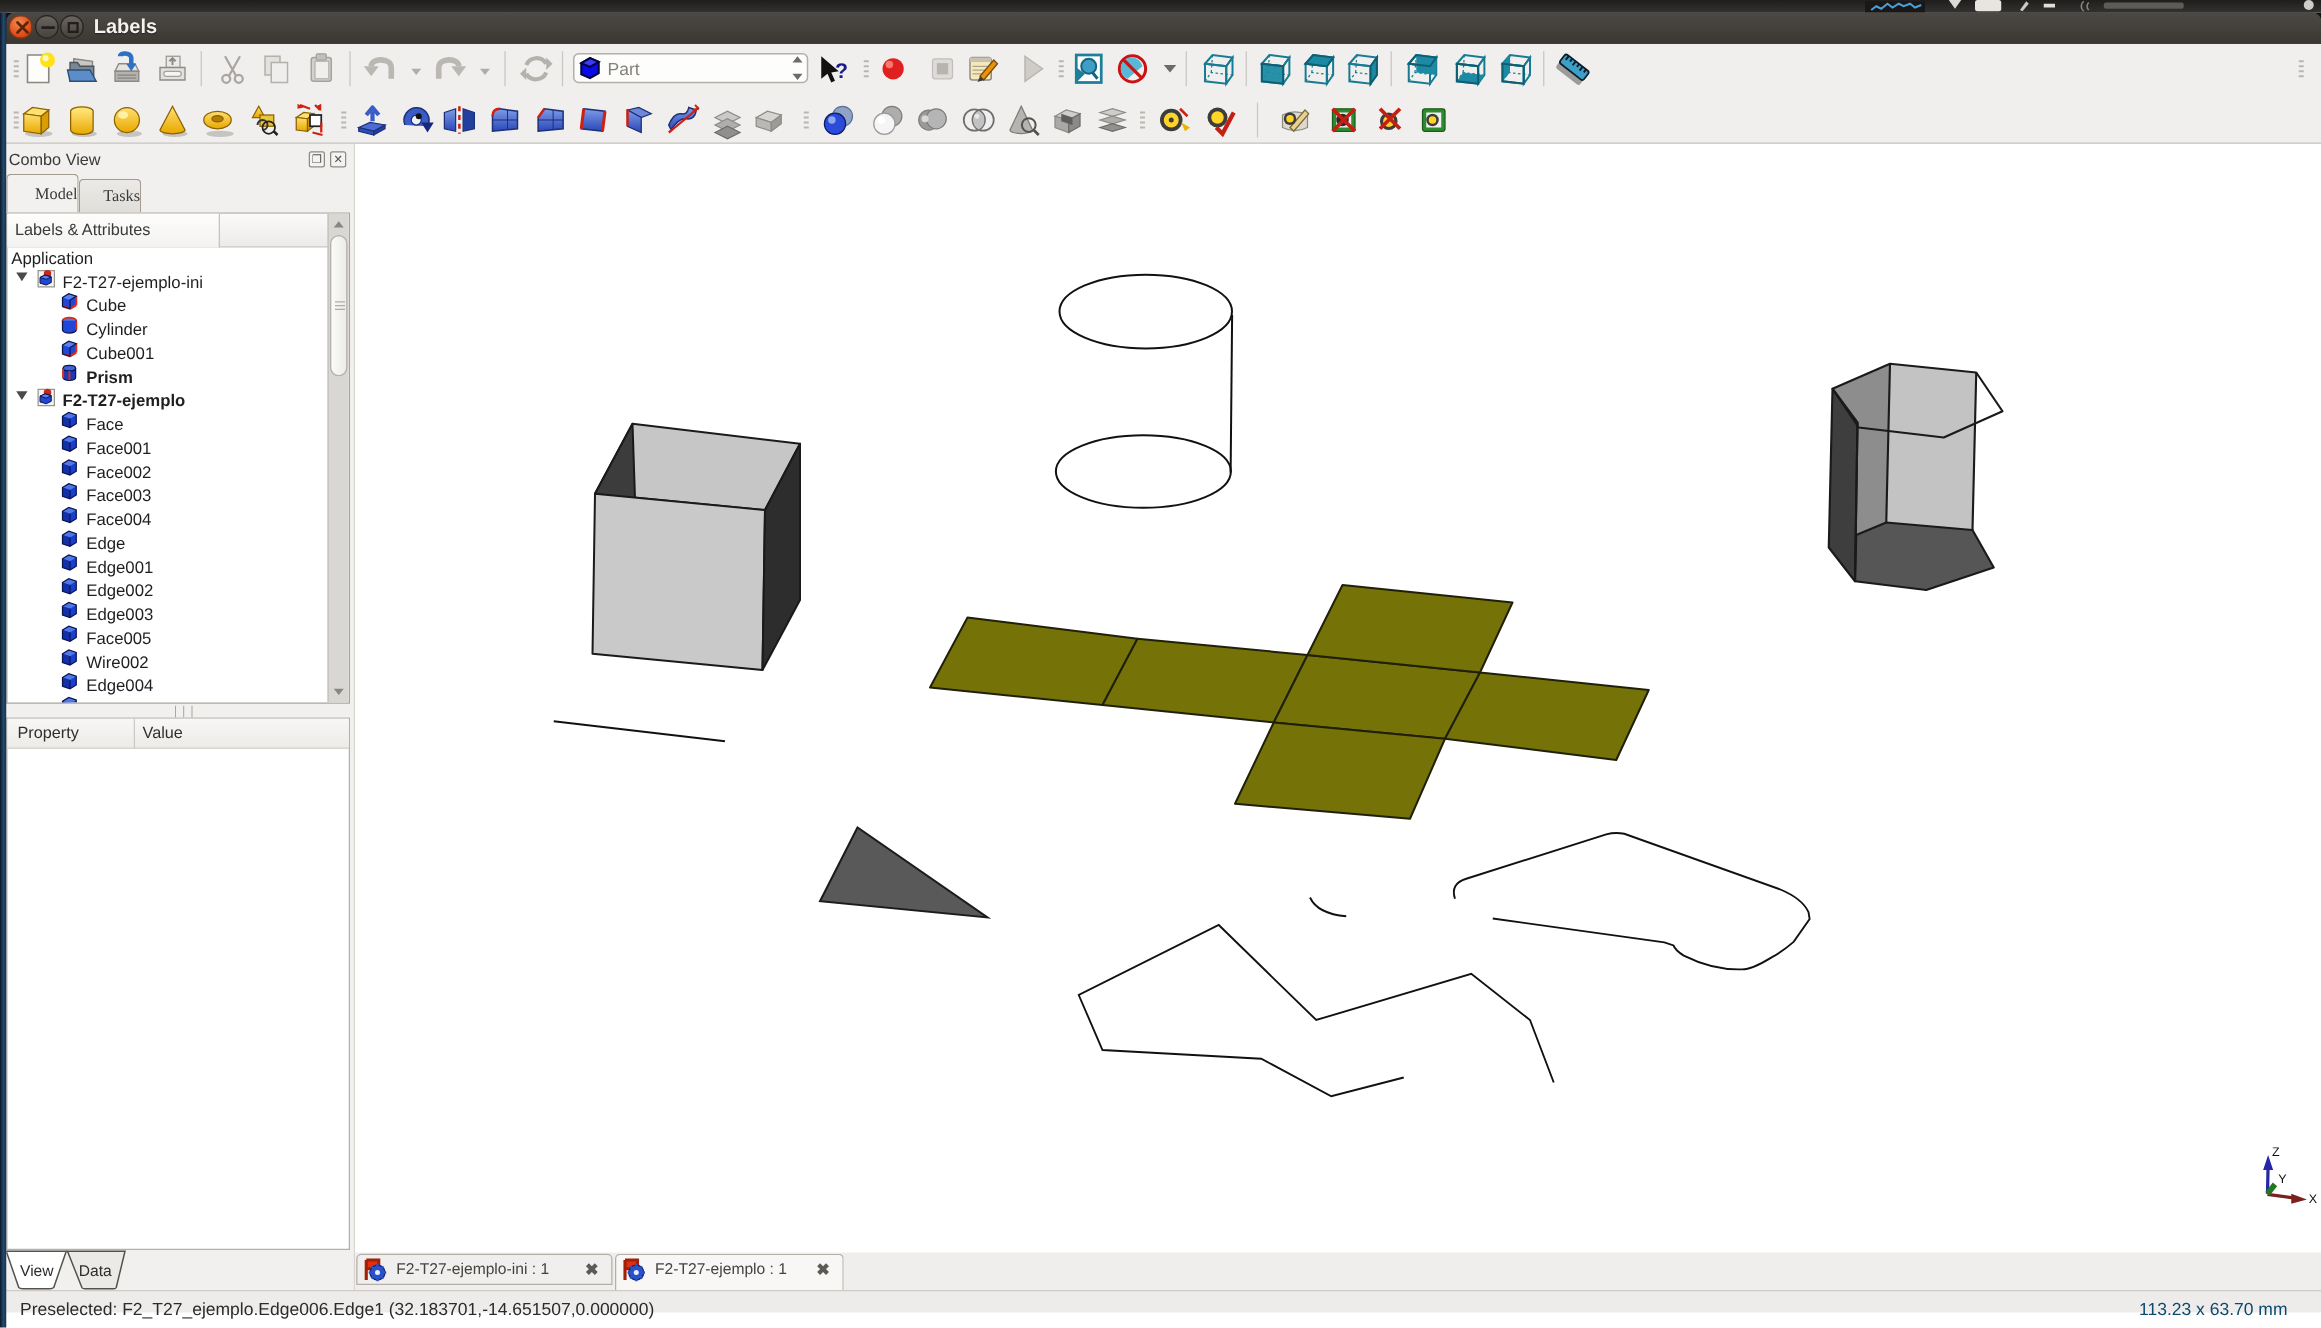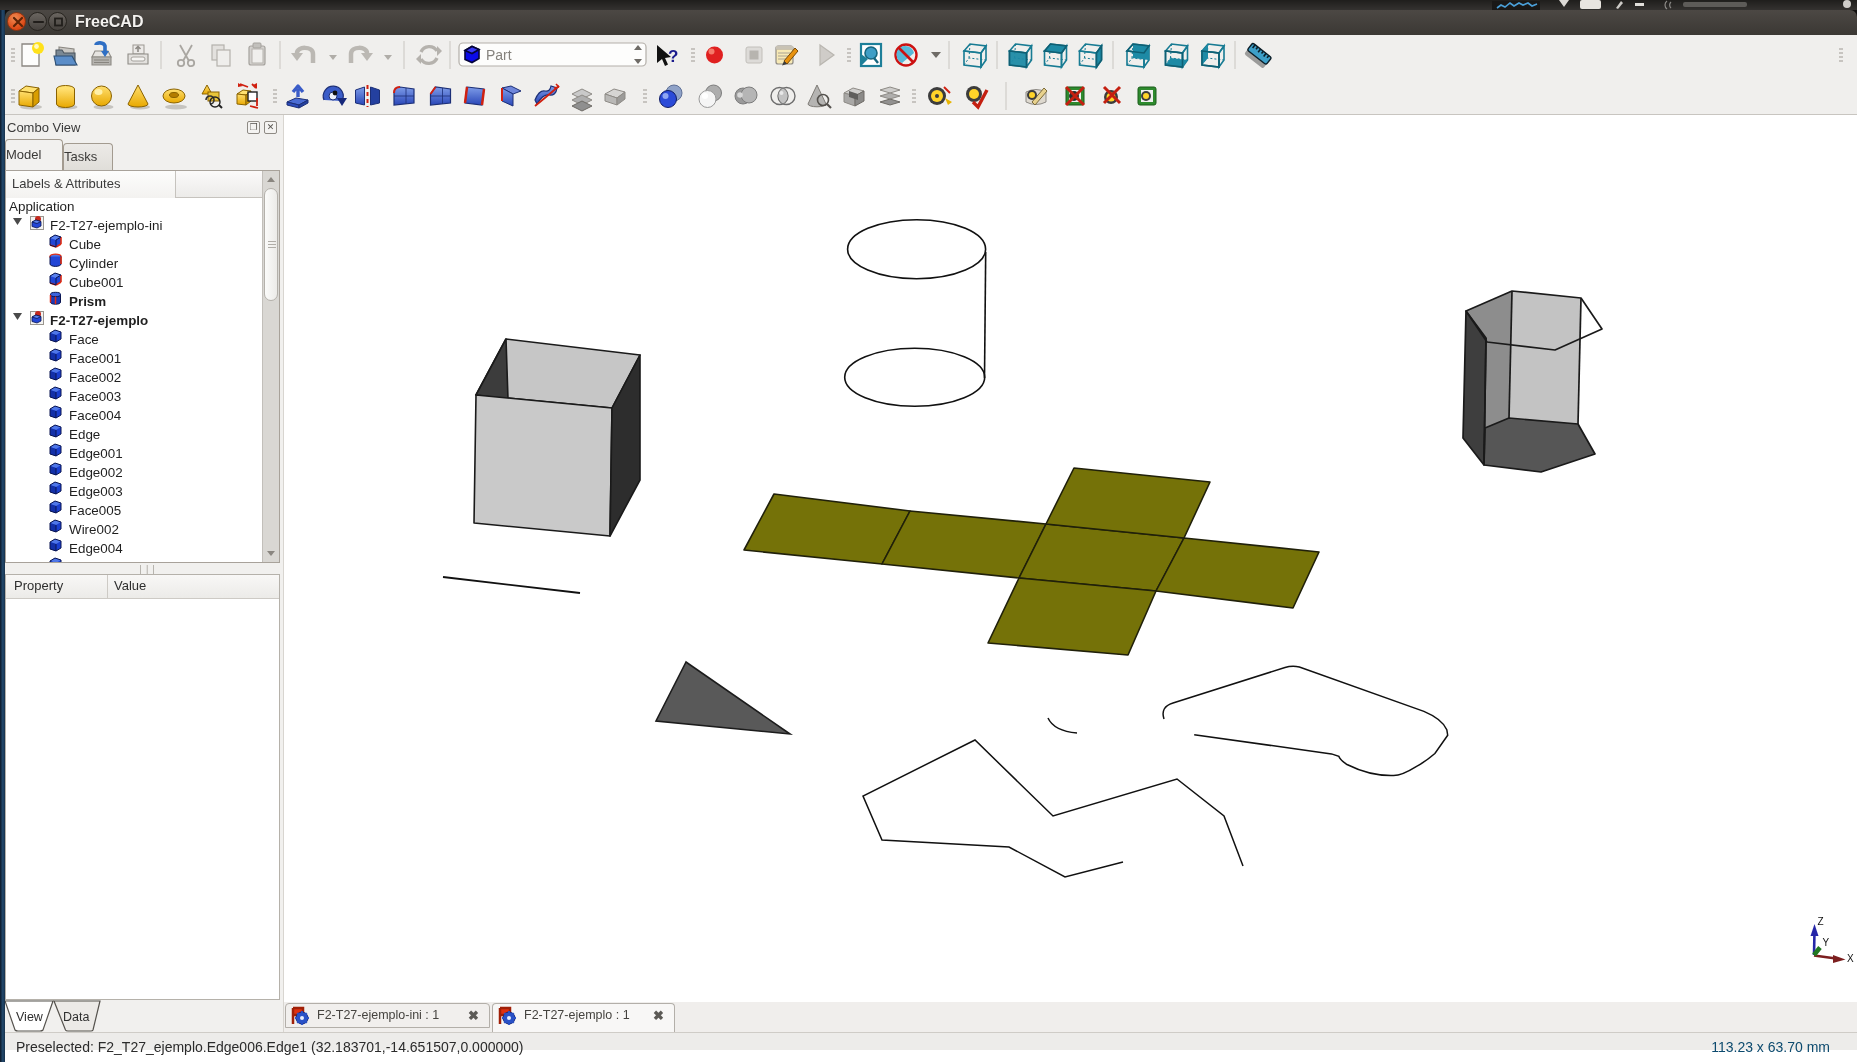--- a/index.html
+++ b/index.html
@@ -19,21 +19,21 @@
 #viewport{position:absolute;left:284px;top:115px;width:1573px;height:887px;background:#ffffff;z-index:4;}
 #mditabs{position:absolute;left:284px;top:1002px;width:1573px;height:30px;background:#f0eeec;z-index:5;}
 #statusbar{position:absolute;left:0px;top:1032px;width:1857px;height:18px;background:#edecea;border-top:1px solid #cfccc7;z-index:8;}
 #statusleft{position:absolute;left:16px;top:6px;font-size:14px;color:#2b2b2b;}
 #statusright{position:absolute;right:27px;top:6px;font-size:14px;color:#0c4a6e;}
 
 #cvtitle{position:absolute;left:2px;top:5px;font-size:13px;color:#3a3a3a;}
 .cvbtn{position:absolute;top:6px;width:13px;height:13px;border:1px solid #8e8a84;border-radius:2px;background:#f4f3f1;color:#55524e;font-size:9px;line-height:11px;text-align:center;}
 #cvfloat{left:242px;}
 #cvclose{left:259px;}
-.ptab{position:absolute;font-size:13px;color:#3b3a38;text-align:left;}
+.ptab{position:absolute;font-size:13px;color:#3b3a38;text-align:right;font-family:Liberation Serif, serif;}
 #tabmodel{left:0px;top:24px;width:58px;height:31px;background:#f2f1ef;border:1px solid #a39b90;border-bottom:none;border-top-left-radius:4px;border-top-right-radius:4px;line-height:29px;z-index:3;}
 #tabtasks{left:58px;top:28px;width:50px;height:27px;background:linear-gradient(#eceae7,#e0ded9);border:1px solid #a39b90;border-bottom:none;border-top-left-radius:4px;border-top-right-radius:4px;line-height:25px;z-index:2;}
 #treewrap{position:absolute;left:0px;top:55px;width:275px;height:393px;background:#ffffff;border:1px solid #a8a29a;z-index:4;padding-left:39px;}
 #treehead{position:absolute;left:0;top:0;width:273px;height:27px;background:linear-gradient(#fbfafa,#ecebe9);border-bottom:1px solid #c6c3be;}
 #treehead .cell{position:absolute;left:0;top:0;width:170px;height:27px;background:linear-gradient(#fdfdfc,#f3f2f0);border-right:1px solid #c6c3be;font-size:13px;color:#3a3a3a;line-height:26px;padding-left:6px;}
 #treerows{position:absolute;left:0;top:27px;width:256px;height:364px;overflow:hidden;font-size:13px;color:#0369a1;}
 #tscroll{position:absolute;right:0px;top:0px;width:17px;height:391px;background:#d9d7d3;border-left:1px solid #c2bfba;}
 #tthumb{position:absolute;left:1px;top:17px;width:14px;height:113px;background:linear-gradient(90deg,#fbfbfa,#ecebe8);border:1px solid #b4b1ab;border-radius:7px;}
 .sarr{position:absolute;left:4px;width:0;height:0;border-left:4px solid transparent;border-right:4px solid transparent;}
 #splitdots{position:absolute;left:133px;top:450px;width:14px;height:5px;color:#9a968f;font-size:9px;letter-spacing:1px;}
@@ -55,21 +55,21 @@
 <div id="osbar"></div>
 <div id="titlebar">
   <div class="wbtn" id="btnclose"></div>
   <div class="wbtn" id="btnmin"></div>
   <div class="wbtn" id="btnmax"></div>
   <svg style="position:absolute;left:0;top:0" width="80" height="25" viewBox="0 0 80 25">
     <path d="M9 8 L17 16 M17 8 L9 16" stroke="#5e2407" stroke-width="2.2" stroke-linecap="round"></path>
     <path d="M29 12 h9" stroke="#211e1b" stroke-width="2.2" stroke-linecap="round"></path>
     <rect x="50" y="8.5" width="7" height="7" fill="none" stroke="#211e1b" stroke-width="1.8"></rect>
   </svg>
-  <div id="wtitle">FreeCAD</div>
+  <div id="wtitle">Labels</div>
 </div>
 <svg style="position:absolute;left:1490px;top:0;z-index:40" width="367" height="10" viewBox="0 0 367 10">
   <rect x="2" y="1" width="48" height="9" fill="#191817"></rect>
   <path d="M7 8 l4 -3 l4 2 l5 -4 l4 3 l5 -3 l4 2 l5 -2 l4 3 l5 -2" stroke="#4a9fd8" stroke-width="1.6" fill="none"></path>
   <polygon points="69,0 79,0 74,7" fill="#dcdad6"></polygon>
   <rect x="90" y="0" width="21" height="9" rx="2" fill="#e8e5e0"></rect>
   <path d="M126 8 L131 1 L133 3 L128 9 Z" fill="#cccac6"></path>
   <rect x="145" y="3" width="9" height="3" fill="#e0deda"></rect>
   <path d="M177 1 a5 5 0 0 0 0 8 M181 2 a4 4 0 0 0 0 6" stroke="#8b8986" stroke-width="1.2" fill="none"></path>
   <rect x="193" y="2" width="64" height="5" rx="2" fill="#5d5b58"></rect>

